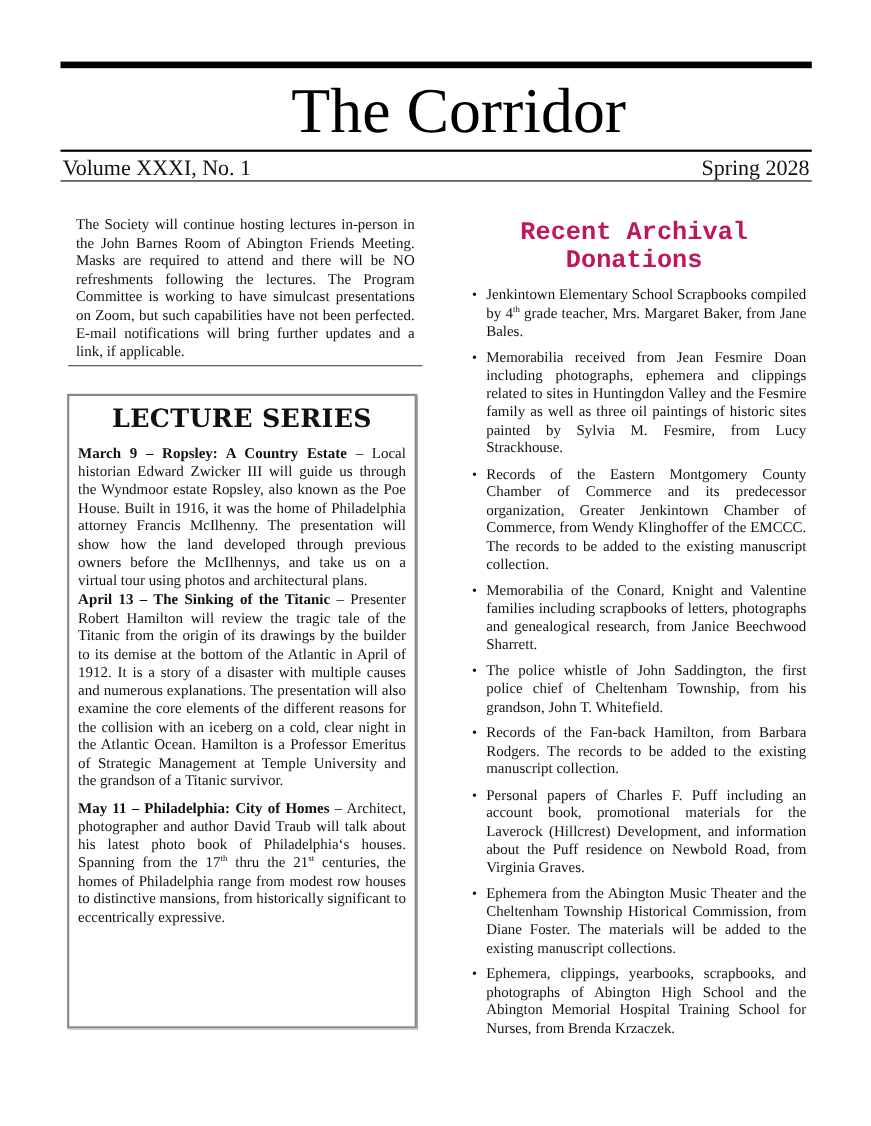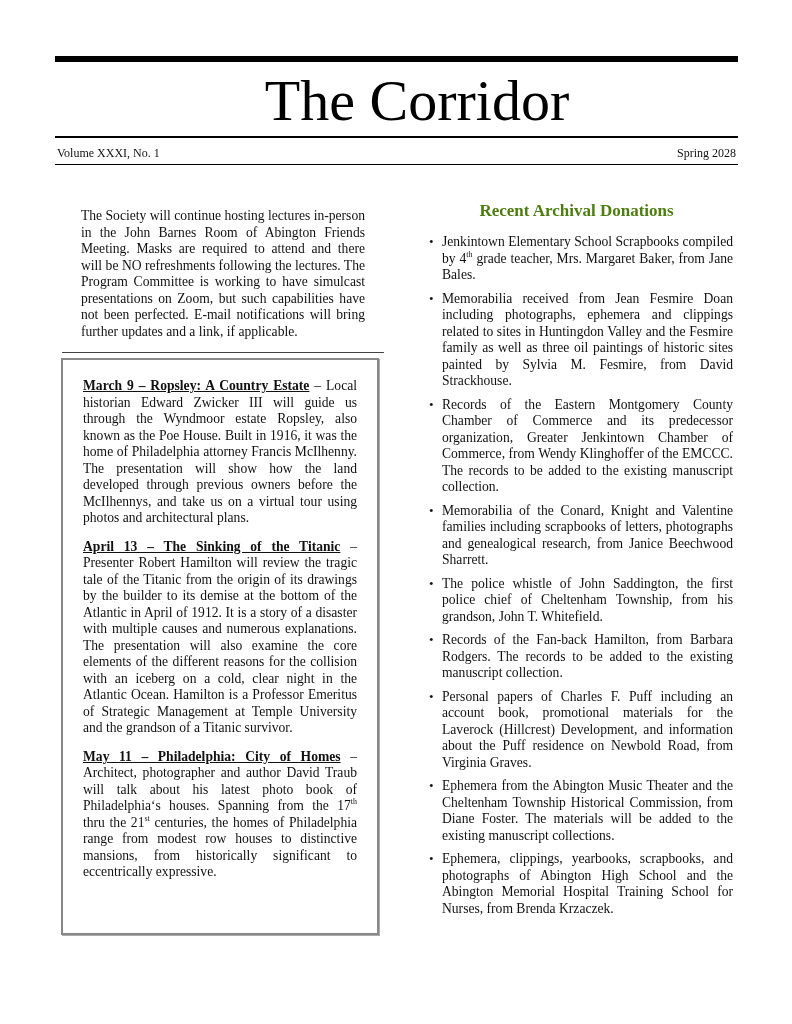--- a/index.html
+++ b/index.html
@@ -1,35 +1,35 @@
 <!DOCTYPE html>
 <html><head>
 <meta charset="utf-8">
 <style>
   html, body { margin: 0; padding: 0; background: #ffffff; }
   body { width: 792px; height: 1024px; position: relative; overflow: hidden; color: #111; font-family: "Liberation Serif", serif; }
   .top-rule { position: absolute; left: 55px; top: 56px; width: 683px; height: 6px; background: #000; }
   .masthead-title { position: absolute; left: 0; top: 66px; width: 792px; text-align: center; font-size: 58px; line-height: 70px; font-family: "Liberation Serif", serif; color: #000; padding-left: 21px; }
   .rule-1 { position: absolute; left: 55px; top: 136px; width: 683px; height: 2px; background: #000; }
-  .infobar { position: absolute; left: 57px; top: 144px; width: 679px; font-size: 12px; line-height: 18px; display: flex; justify-content: space-between; }
+  .infobar { position: absolute; left: 57px; top: 144px; width: 679px; font-size: 20px; line-height: 18px; display: flex; justify-content: space-between; }
   .rule-2 { position: absolute; left: 55px; top: 164px; width: 683px; height: 1px; background: #000; }
 
   .left-col { position: absolute; left: 69px; top: 196px; width: 308px; }
   .art-title { font-family: "DejaVu Serif", serif; font-weight: bold; font-size: 15.5px; text-align: center; margin: 0 0 6px 0; line-height: 20px; }
-  .para { font-size: 13.6px; line-height: 16.5px; text-align: justify; margin: 12px; }
+  .para { font-size: 13.6px; line-height: 16.5px; text-align: justify; margin: 0; }
   .art-end-rule { height: 1px; background: #444; margin: 4px -7px 0 -7px; }
 
   .lecture-box { position: absolute; left: 61px; top: 358px; width: 318px; height: 577px; border: 2px solid #888; box-shadow: 1px 1px 0 #aaa; box-sizing: border-box; padding: 6px 8px 0 8px; }
   .lecture-title { font-family: "DejaVu Serif", serif; font-weight: bold; font-size: 23px; text-align: center; line-height: 30px; margin: 0 0 8px 0; letter-spacing: 0.3px; }
   .lecture-box .para { margin-bottom: 8px; }
   .lecture-box .para.tight { margin-bottom: 1px; }
-  .lec-head { font-weight: bold; text-decoration: underline; }
+  .lec-head { font-weight: bold; }
 
   .right-col { position: absolute; left: 420px; top: 198px; width: 313px; }
-  .right-title { font-family: Liberation Serif, serif; font-size: 17px; text-align: center; margin: 0 0 10px 0; line-height: 26px; color: #4d7c0f; }
+  .right-title { font-family: Liberation Mono, monospace; font-size: 23px; text-align: center; margin: 0 0 10px 0; line-height: 26px; color: #be185d; }
   .right-intro { font-size: 13.6px; line-height: 16.5px; margin: 0 0 10px 0; }
   ul.donations { list-style: none; margin: 0; padding: 0; }
   ul.donations li { position: relative; padding-left: 22px; margin-bottom: 7px; font-size: 13.6px; line-height: 16.5px; text-align: justify; }
   .bullet { position: absolute; left: 9px; top: 0; font-size: 13px; }
   sup { font-size: 8px; line-height: 0; }
 </style>
 </head>
 <body>
 
 <div class="top-rule"></div>
@@ -40,37 +40,38 @@
   <span>Spring 2028</span>
 </div>
 <div class="rule-2"></div>
 
 <div class="left-col">
   <p class="para">The Society will continue hosting lectures  in-person in the John Barnes Room of Abington Friends Meeting.  Masks are required to attend and there will be NO refreshments following the lectures.  The Program Committee is working to have simulcast presentations on Zoom, but such capabilities have not been perfected.  E-mail notifications will bring further updates and a link, if applicable.</p>
   <div class="art-end-rule"></div>
 </div>
 
 <div class="lecture-box">
+  <h2 class="lecture-title">LECTURE SERIES</h2>
 
   <p class="para tight">
     <span class="lec-head">March 9 – Ropsley: A Country Estate</span><span> – Local historian Edward Zwicker III will guide us through the Wyndmoor estate Ropsley, also known as the Poe House.  Built in 1916, it was the home of Philadelphia attorney Francis McIlhenny.  The presentation will show how the land developed through previous owners before the McIlhennys, and take us on a virtual tour using photos and architectural plans.</span>
   </p>
   <p class="para">
     <span class="lec-head">April 13 – The Sinking of the Titanic</span><span> – Presenter Robert Hamilton will review the tragic tale of the Titanic from the origin of its drawings by the builder to its demise at the bottom of the Atlantic in April of 1912.  It is a story of a disaster with multiple causes and numerous explanations.  The presentation will also examine the core elements of the different reasons for the collision with an iceberg on a cold, clear night in the Atlantic Ocean.  Hamilton is a Professor Emeritus of Strategic Management at Temple University and the grandson of a Titanic survivor.</span>
   </p>
   <p class="para">
     <span class="lec-head">May 11 – Philadelphia: City of Homes</span><span> – Architect, photographer and author David Traub will talk about his latest photo book of Philadelphia‘s houses. Spanning from the 17</span><sup>th</sup><span> thru the 21</span><sup>st</sup><span> centuries, the homes of Philadelphia range from modest row houses to distinctive mansions, from historically significant to eccentrically expressive.</span>
   </p>
 </div>
 
 <div class="right-col">
   <h2 class="right-title">Recent Archival Donations</h2>
   <ul class="donations">
     <li><span class="bullet">•</span><span>Jenkintown Elementary School Scrapbooks compiled by 4</span><sup>th</sup><span> grade teacher, Mrs. Margaret Baker, from Jane Bales.</span></li>
-    <li><span class="bullet">•</span><span>Memorabilia received from Jean Fesmire Doan including photographs, ephemera and clippings related to sites in Huntingdon Valley and the Fesmire family as well as three oil paintings of historic sites painted by Sylvia M. Fesmire, from David Strackhouse.</span></li>
+    <li><span class="bullet">•</span><span>Memorabilia received from Jean Fesmire Doan including photographs, ephemera and clippings related to sites in Huntingdon Valley and the Fesmire family as well as three oil paintings of historic sites painted by Sylvia M. Fesmire, from Lucy Strackhouse.</span></li>
     <li><span class="bullet">•</span><span>Records of the Eastern Montgomery County Chamber of Commerce and its predecessor organization, Greater Jenkintown Chamber of Commerce, from Wendy Klinghoffer of the EMCCC.  The records to be added to the existing manuscript collection.</span></li>
     <li><span class="bullet">•</span><span>Memorabilia of the Conard, Knight and Valentine families including scrapbooks of letters, photographs and genealogical research, from Janice Beechwood Sharrett.</span></li>
     <li><span class="bullet">•</span><span>The police whistle of John Saddington, the first police chief of Cheltenham Township, from his grandson, John T. Whitefield.</span></li>
     <li><span class="bullet">•</span><span>Records of the Fan-back Hamilton, from Barbara Rodgers.  The records to be added to the existing manuscript collection.</span></li>
     <li><span class="bullet">•</span><span>Personal papers of Charles F. Puff including an account book, promotional materials for the Laverock (Hillcrest) Development, and information about the Puff residence on Newbold Road, from Virginia Graves.</span></li>
     <li><span class="bullet">•</span><span>Ephemera from the Abington Music Theater and the Cheltenham Township Historical Commission, from Diane Foster.  The materials will be added to the existing manuscript collections.</span></li>
     <li><span class="bullet">•</span><span>Ephemera, clippings, yearbooks, scrapbooks, and photographs of Abington High School and the Abington Memorial Hospital Training School for Nurses, from Brenda Krzaczek.</span></li>
   </ul>
 </div>
 

